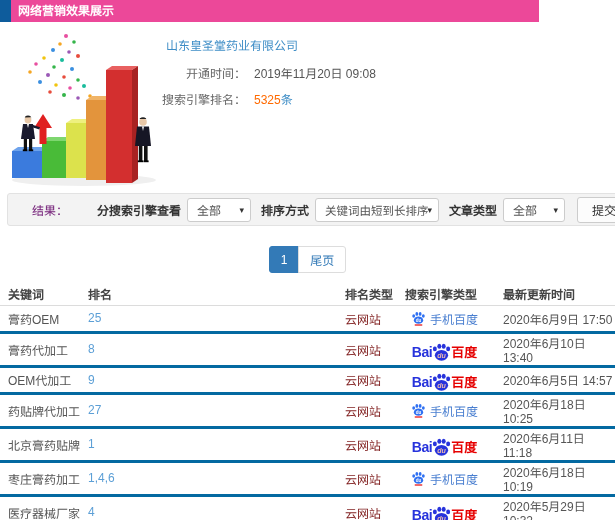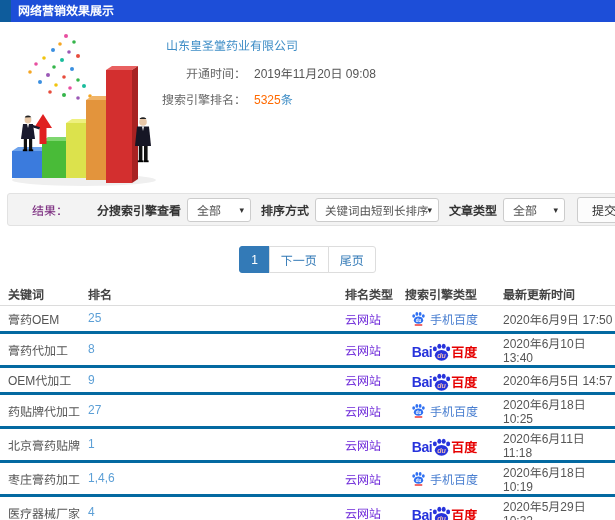--- a/index.html
+++ b/index.html
@@ -2,21 +2,21 @@
 <html lang="zh-CN"><head>
 <meta charset="utf-8">
 <style>
   * { margin:0; padding:0; box-sizing:border-box; }
   body { background:#fff; }
   .page {
     position:relative; width:615px; height:520px; overflow:hidden; background:#fff;
     font-family:"Liberation Sans","DejaVu Sans",sans-serif; font-size:12px; color:#555;
   }
   
-  .hdr { position:absolute; top:0; left:0; width:615px; height:22px; background:#1d4ed8; }
+  .hdr { position:absolute; top:0; left:0; width:539px; height:22px; background:#ec4899; }
   .hdr-accent { position:absolute; left:0; top:0; width:11px; height:22px; background:#0e5c9c; }
   .hdr-title { position:absolute; left:18px; top:0; line-height:22px; color:#fff; font-size:12px; font-weight:bold; }
 
   
   .illus { position:absolute; left:6px; top:30px; width:165px; height:158px; }
 
   
   .info { position:absolute; left:158px; top:30px; }
   .info-row { display:flex; align-items:center; height:28px; }
   .info-row.last { height:24px; }
@@ -60,21 +60,21 @@
   .pg-btn.active { background:#337ab7; border-color:#337ab7; color:#fff; }
 
   
   .tbl-wrap { position:absolute; top:283px; left:0; width:615px; }
   table { width:615px; border-collapse:collapse; table-layout:fixed; font-size:12px; }
   col.c1{width:80px;} col.c2{width:257px;} col.c3{width:60px;} col.c4{width:95px;} col.c5{width:123px;}
   th { height:22px; text-align:left; font-weight:bold; color:#444; border-bottom:1px solid #dcdcdc; padding-left:8px; }
   td { height:27px; border-bottom:3px solid #0369a1; padding-left:8px; color:#555; }
   th.c5h, td.dt { padding-left:11px; }
   td.en { text-align:center; padding-left:0; }
-  td.rt { color:#6d28d9; }
+  td.rt { color:#7f1d1d; }
   a.rank-link { color:#5c9fd6; text-decoration:none; }
 
   
   .mobile-engine { display:inline-flex; align-items:center; gap:4px; vertical-align:middle; }
   .mobile-txt { color:#4a7fd0; }
   .baidu-logo { display:inline-flex; align-items:flex-end; vertical-align:middle; }
   .bai { color:#2733dc; font-weight:bold; font-size:14px; letter-spacing:-0.5px; line-height:14px; }
   .hanzi { color:#e60000; font-weight:bold; font-size:13px; line-height:13px; }
   .paw-lg { margin:0 -1px; position:relative; top:3px; }
 </style>
@@ -205,21 +205,20 @@
       <div class="fake-select sel-article">
         <span>全部</span>
         <span class="caret">▾</span>
       </div>
       <button class="submit-btn">提交</button>
     </div>
   </div>
 
   <div class="pagination">
     <div class="pg-btn first active">1</div>
-    <div class="pg-btn">下一页</div>
     <div class="pg-btn lastb">尾页</div>
   </div>
 
   <div class="tbl-wrap">
     <table>
       <colgroup>
           <col class="c1">
           <col class="c2">
           <col class="c3">
           <col class="c4">

